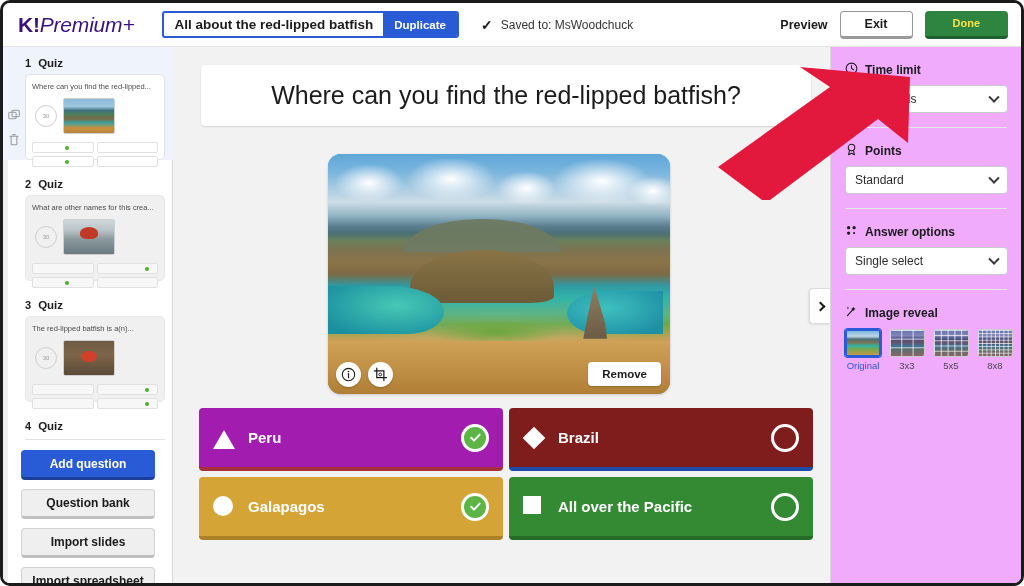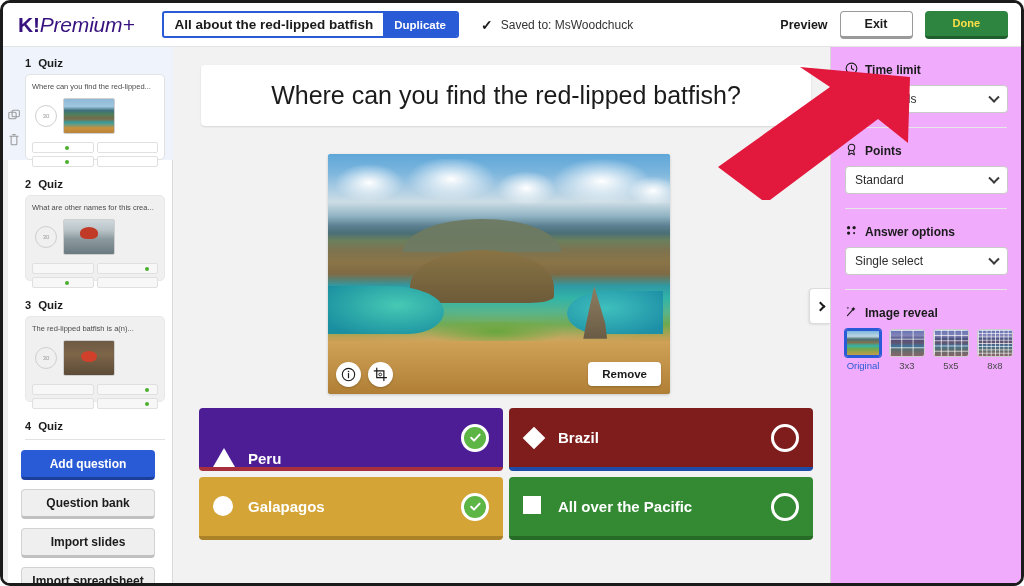--- a/index.html
+++ b/index.html
@@ -240,21 +240,21 @@
     padding: 0 20px;
   }
   .question-text {
     font-size: 25px; color: #1b1b1b; line-height: 1.16;
     font-weight: 400;
   }
 
   .media-box {
     position: absolute; left: 155px; top: 118px;
     width: 342px; height: 240px;
-    border-radius: 3px;
+    border-radius: 13px;
     box-shadow: 0 1px 3px rgba(0,0,0,0.18);
     overflow: hidden;
     background: #0ea5e9;
   }
   .photo {
     position: absolute; inset: 0;
     background:
       radial-gradient(ellipse 60% 18% at 50% 78%, rgba(255,255,255,0.12), transparent 70%),
       linear-gradient(to bottom,
         #5fa7d9 0%,
@@ -374,21 +374,21 @@
     position: absolute; right: 14px; top: 50%;
     transform: translateY(-50%);
     width: 28px; height: 28px; border-radius: 50%;
   }
   .toggle.off { border: 3px solid #ffffff; }
   .toggle.on {
     background: #5cb544;
     border: 3px solid #ffffff;
     display: flex; align-items: center; justify-content: center;
   }
-  .tile-red   { background: #4c1d95; border-bottom: 4px solid #a8303c; align-items: flex-end; }
+  .tile-red   { background: #a21caf; border-bottom: 4px solid #a8303c; }
   .tile-blue  { background: #7f1d1d; border-bottom: 4px solid #1e4aa8; }
   .tile-gold  { background: #d4a436; border-bottom: 4px solid #ab8227; }
   .tile-green { background: #348a33; border-bottom: 4px solid #266b26; }
 
   .sh-tri { width:0;height:0;border-left:11px solid transparent;border-right:11px solid transparent;border-bottom:19px solid #ffffff; }
   .sh-dia { width:16px;height:16px;background:#ffffff;transform:rotate(45deg);margin:3px; }
   .sh-cir { width:20px;height:20px;border-radius:50%;background:#ffffff; }
   .sh-sqr { width:18px;height:18px;background:#ffffff; }
 
   

